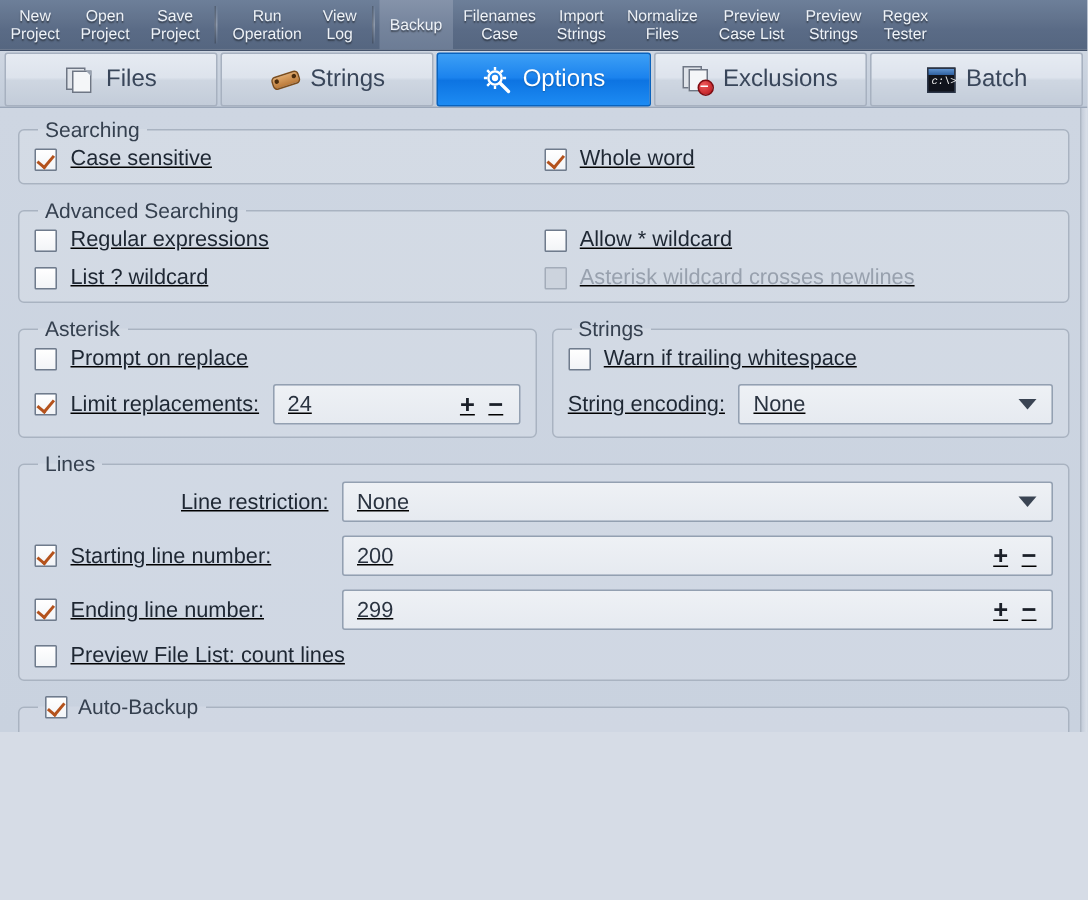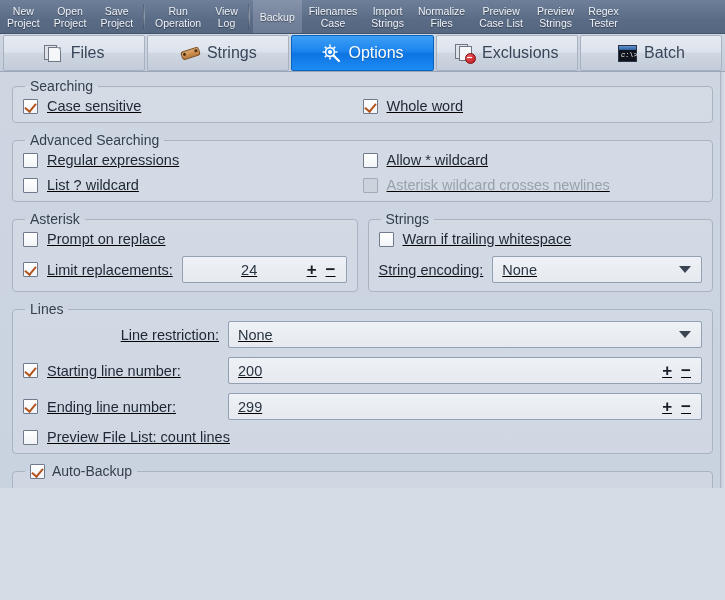--- a/index.html
+++ b/index.html
@@ -462,21 +462,21 @@
         <div class="cb">
           <span class="box"></span>
           <span class="lbl">Prompt on replace</span>
         </div>
       </div>
       <div class="row" style="gap:9px;">
         <div class="cb checked">
           <span class="box"></span>
           <span class="lbl">Limit replacements:</span>
         </div>
-        <div class="field" style="flex:1 1 auto;text-align:center;">
+        <div class="field" style="flex:1 1 auto;">
           <span class="val">24</span>
           <span class="spin-btns">
             <span>+</span>
             <span>−</span>
           </span>
         </div>
       </div>
     </fieldset>
 
     <fieldset class="group" style="flex:1 1 0; margin-bottom:9px;">

